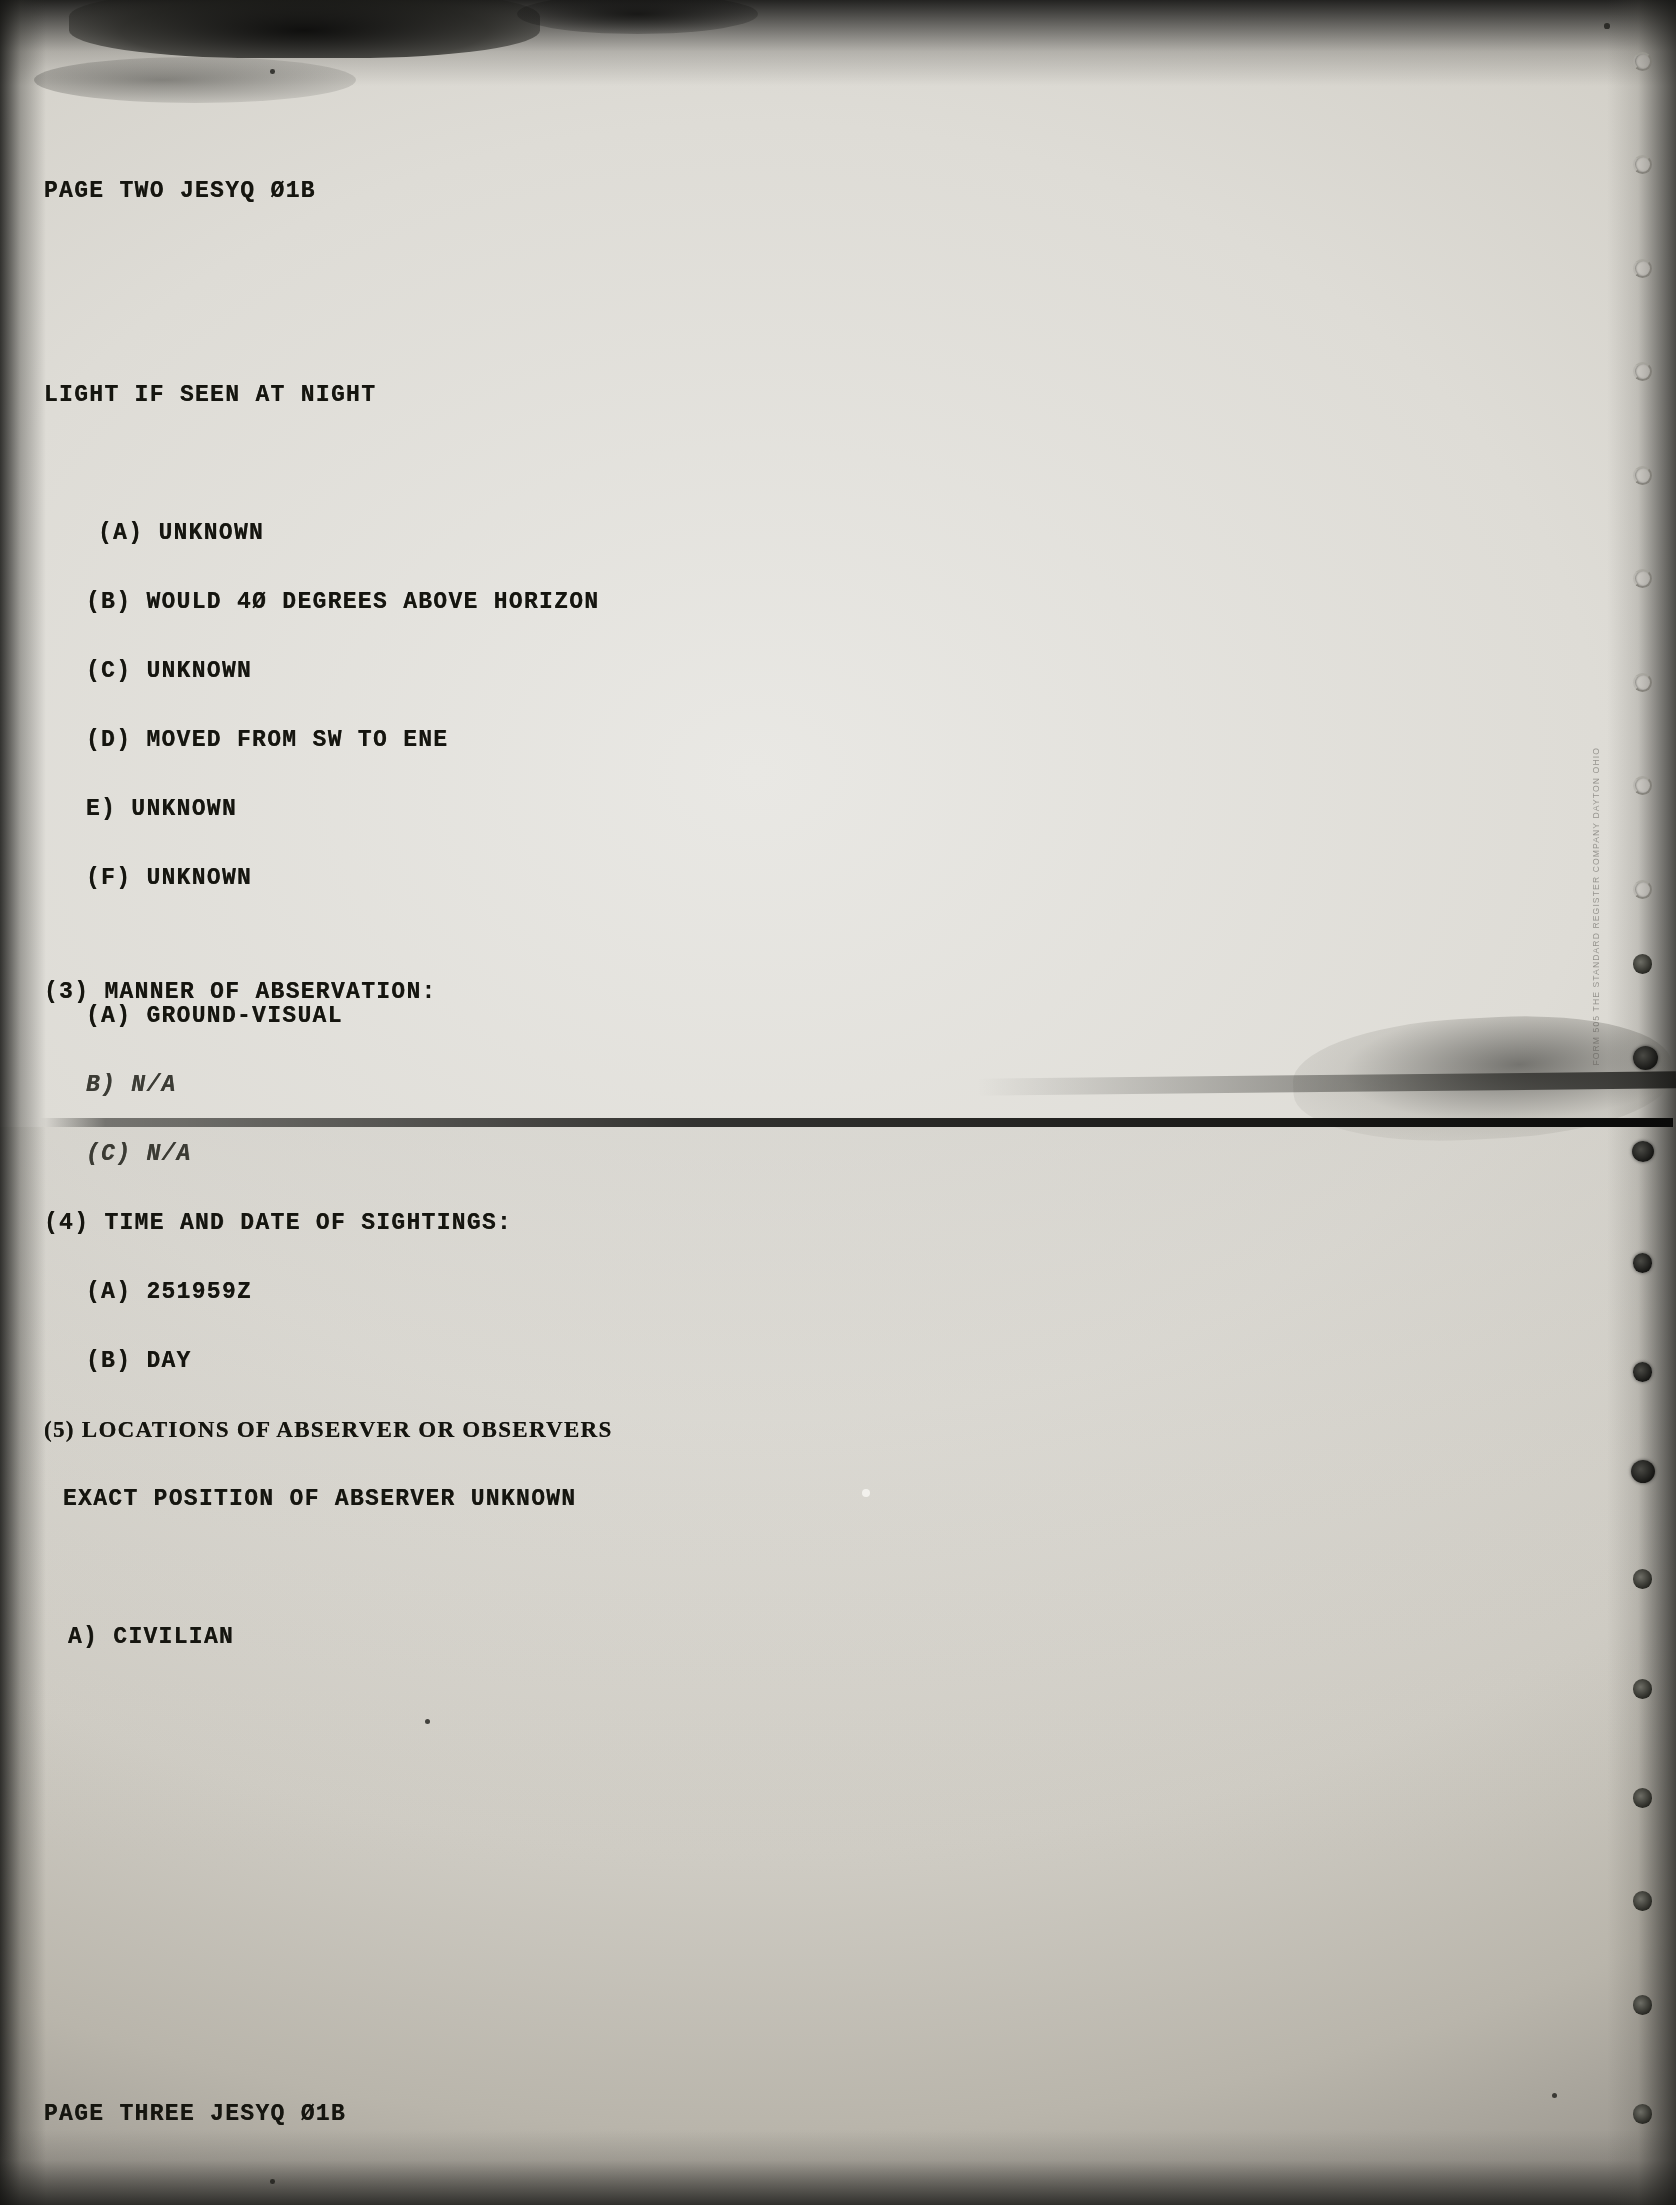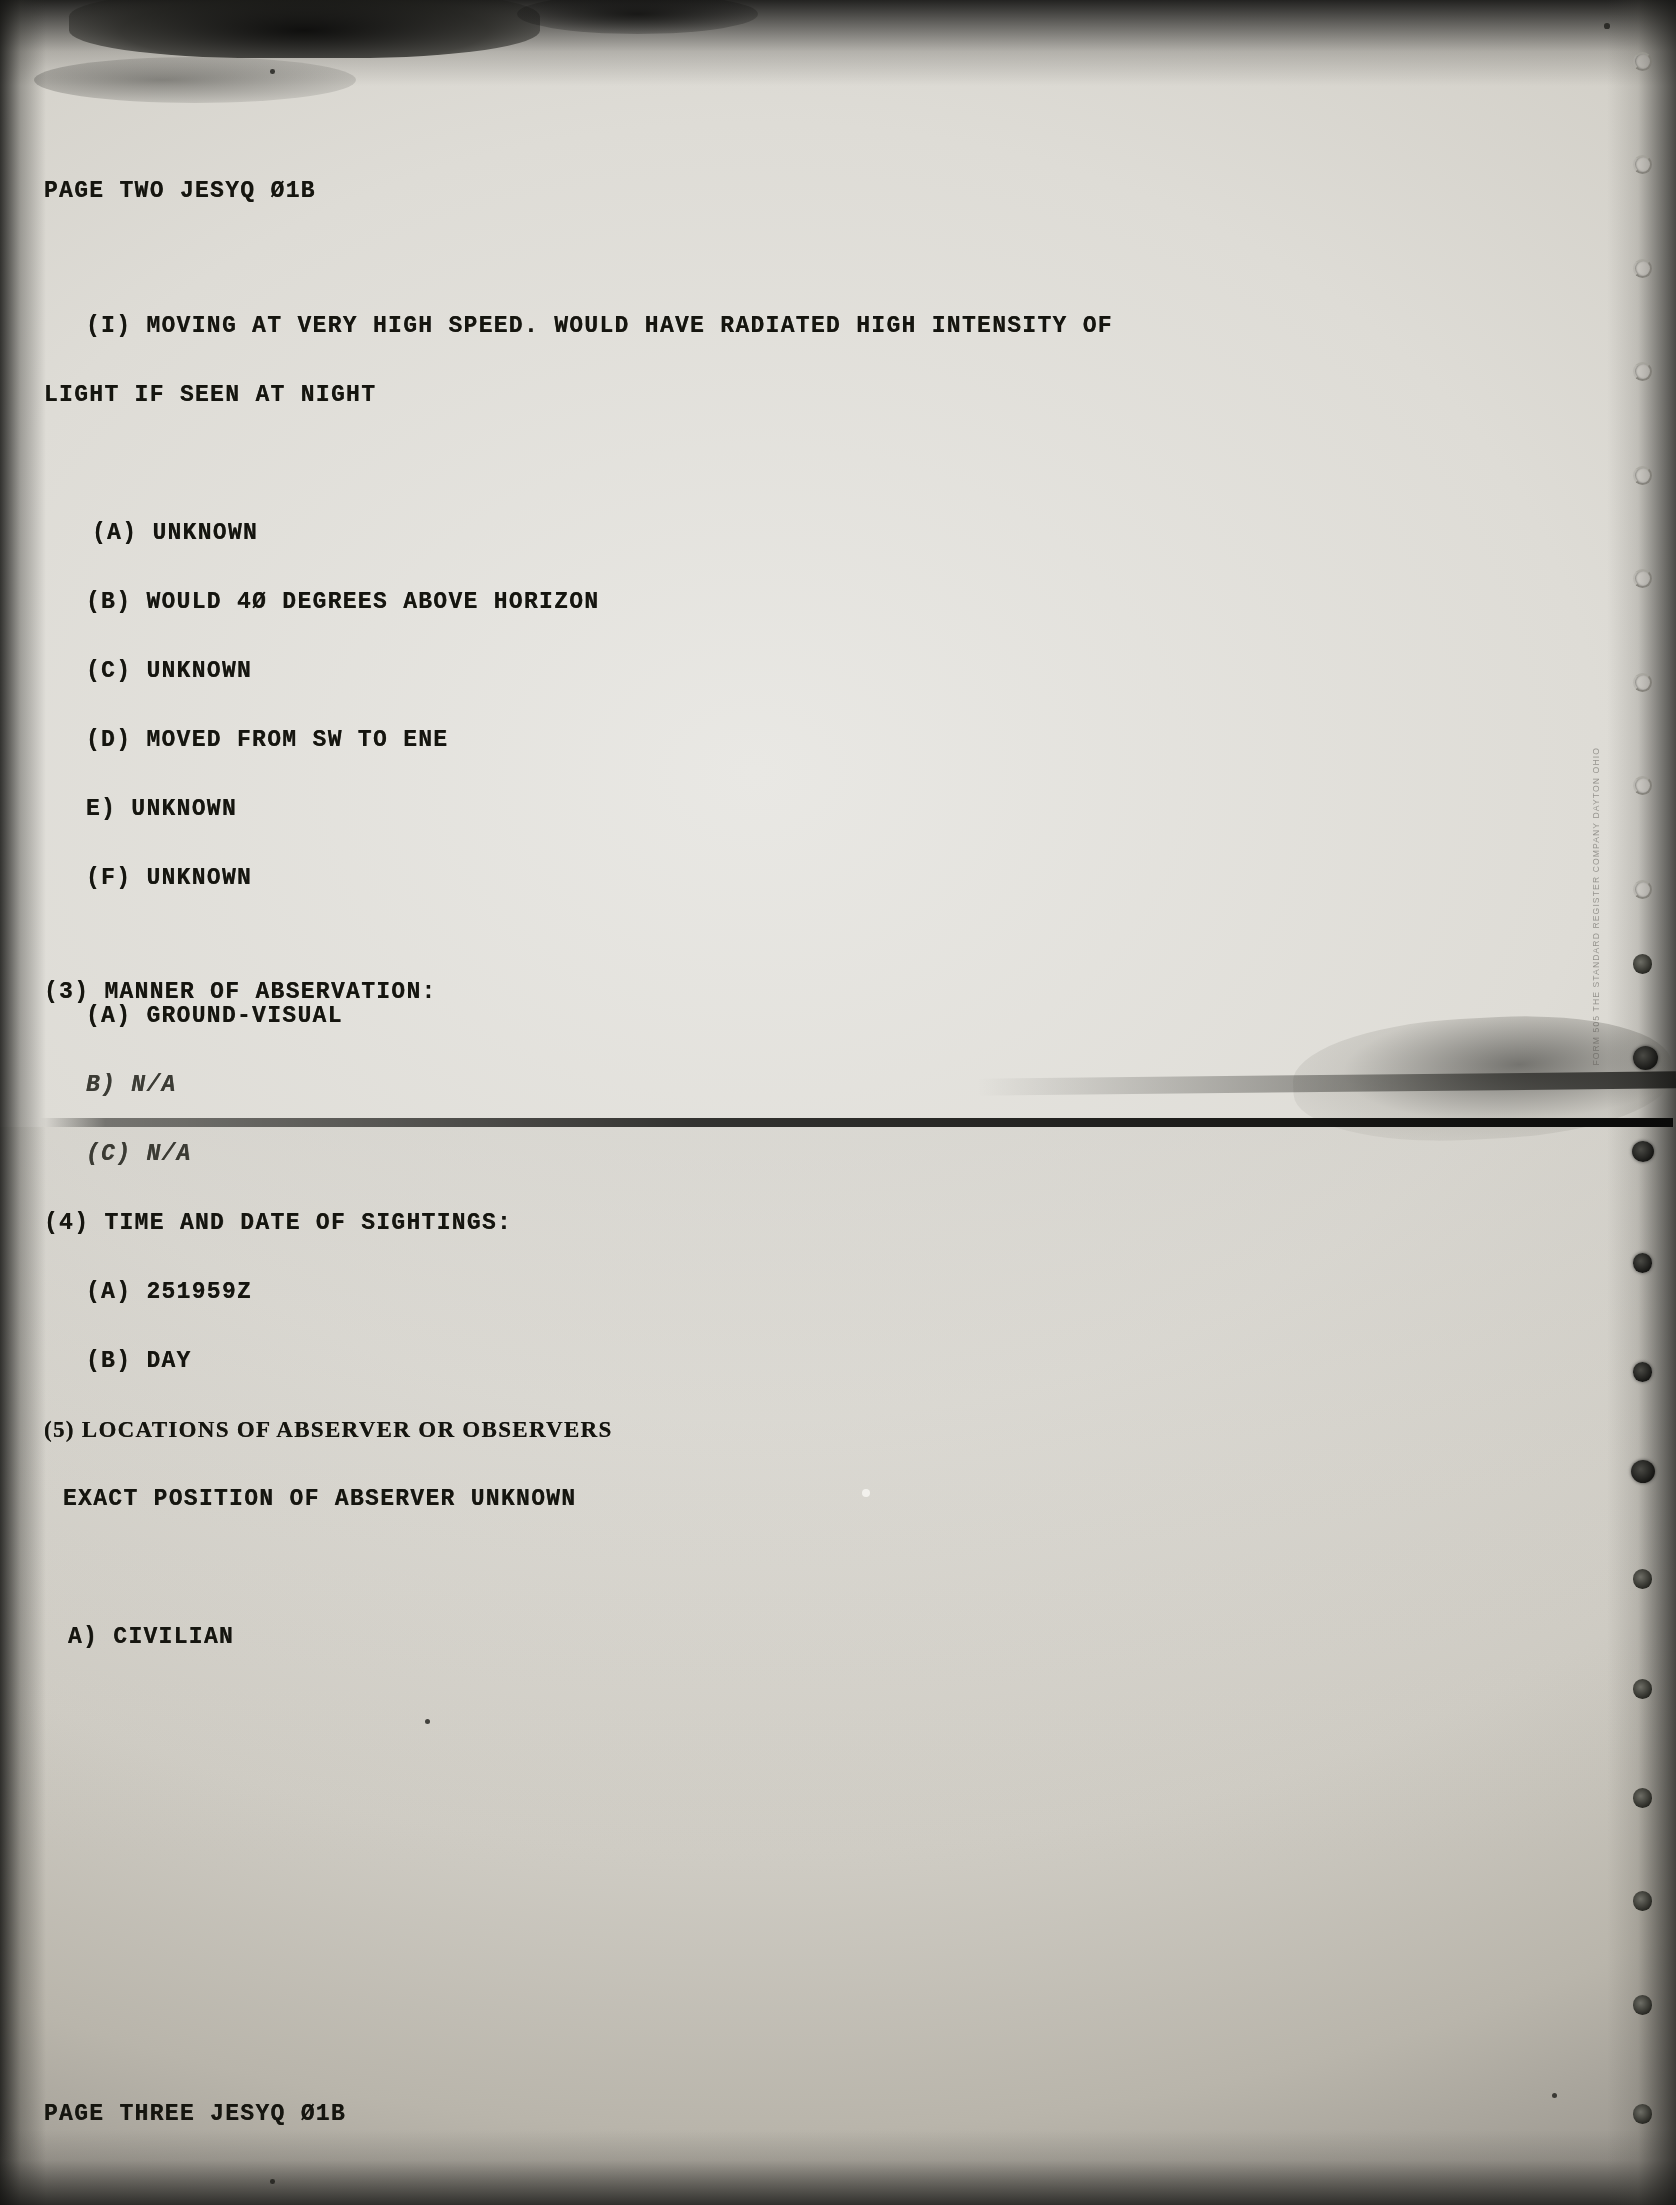--- a/index.html
+++ b/index.html
@@ -230,23 +230,22 @@
   <div class="speck" style="left:1604px; top:23px; width:5.7px; height:5.7px;"></div>
   <div class="speck" style="left:425px; top:1719px; width:5.2px; height:5.2px;"></div>
   <div class="speck" style="left:1552px; top:2093px; width:5.2px; height:5.2px;"></div>
   <div class="speck" style="left:270px; top:2179px; width:4.6px; height:4.6px;"></div>
   <div class="white-speck" style="left:862px; top:1489px; width:8px; height:8px;"></div>
 
   <div class="doc-text">
 
     <div class="line" style="left:44px; top:178px;">PAGE TWO JESYQ Ø1B</div>
 
-    <div class="line" style="left:86px; top:313px;">(I) MOVING AT VERY HIGH SPEED. WOULD HAVE RADIATED HIGH INTENSITY OF</div>
     <div class="line" style="left:44px; top:382px;">LIGHT IF SEEN AT NIGHT</div>
-    <div class="line" style="left:92px; top:520px;">(A) UNKNOWN</div>
+    <div class="line" style="left:98px; top:520px;">(A) UNKNOWN</div>
     <div class="line" style="left:86px; top:589px;">(B) WOULD 4Ø DEGREES ABOVE HORIZON</div>
     <div class="line" style="left:86px; top:658px;">(C) UNKNOWN</div>
     <div class="line" style="left:86px; top:727px;">(D) MOVED FROM SW TO ENE</div>
     <div class="line" style="left:86px; top:796px;">E) UNKNOWN</div>
     <div class="line" style="left:86px; top:865px;">(F) UNKNOWN</div>
     <div class="line" style="left:44px; top:934px;margin-top:45px;">(3) MANNER OF ABSERVATION:</div>
     <div class="line" style="left:86px; top:1003px;">(A) GROUND-VISUAL</div>
     <div class="line faded" style="left:86px; top:1072px;">B) N/A</div>
     <div class="line faded" style="left:86px; top:1141px;">(C) N/A</div>
     <div class="line" style="left:44px; top:1210px;">(4) TIME AND DATE OF SIGHTINGS:</div>

